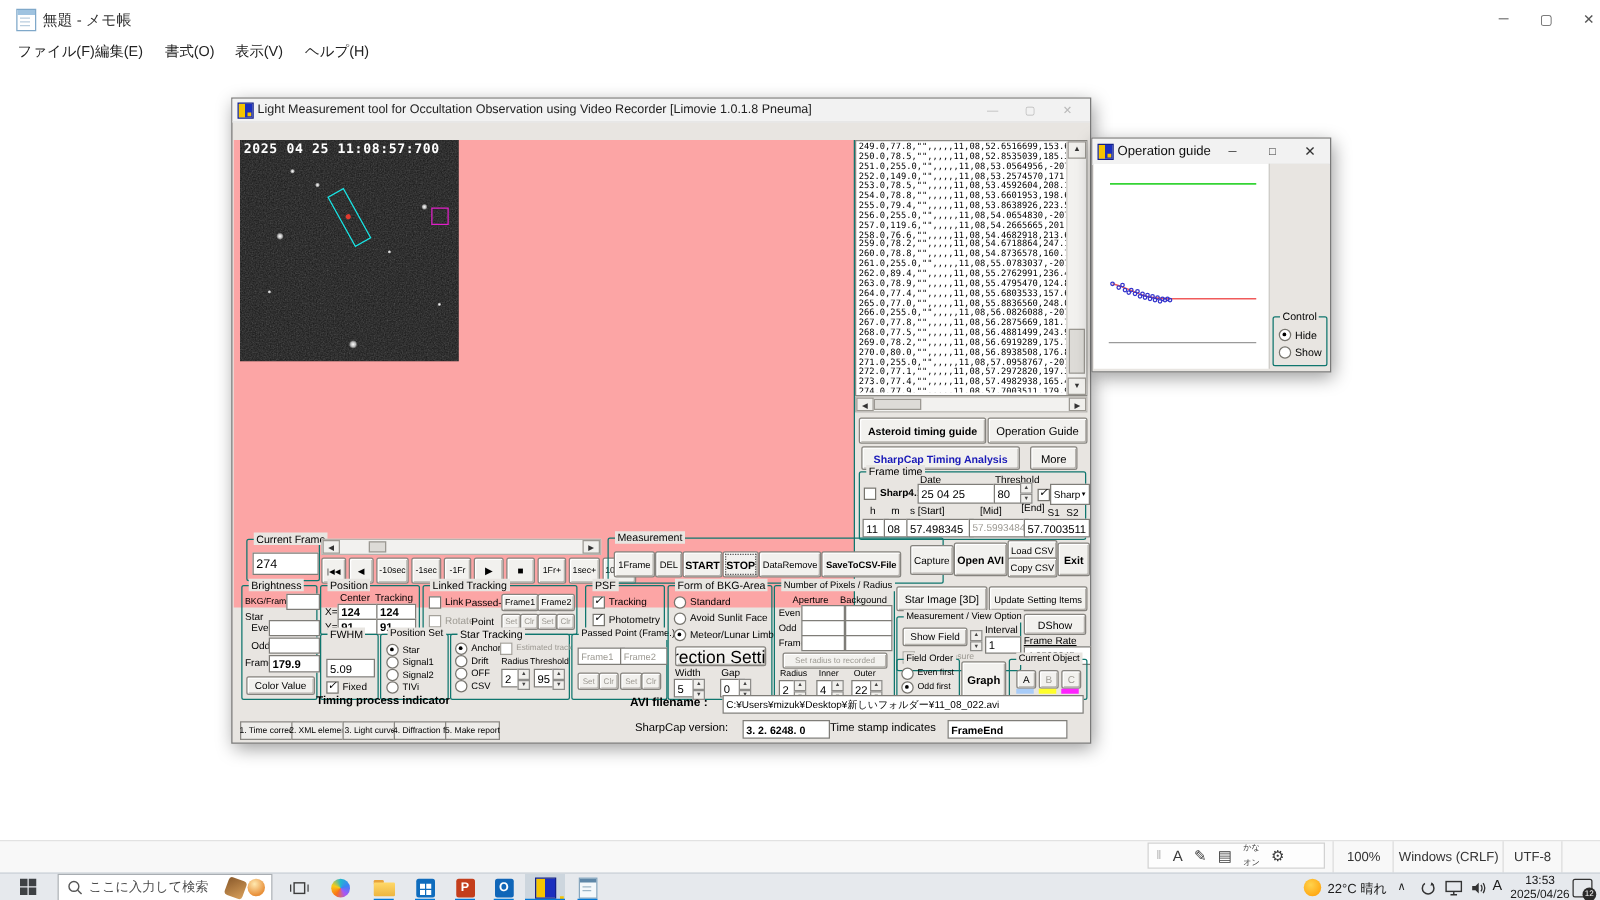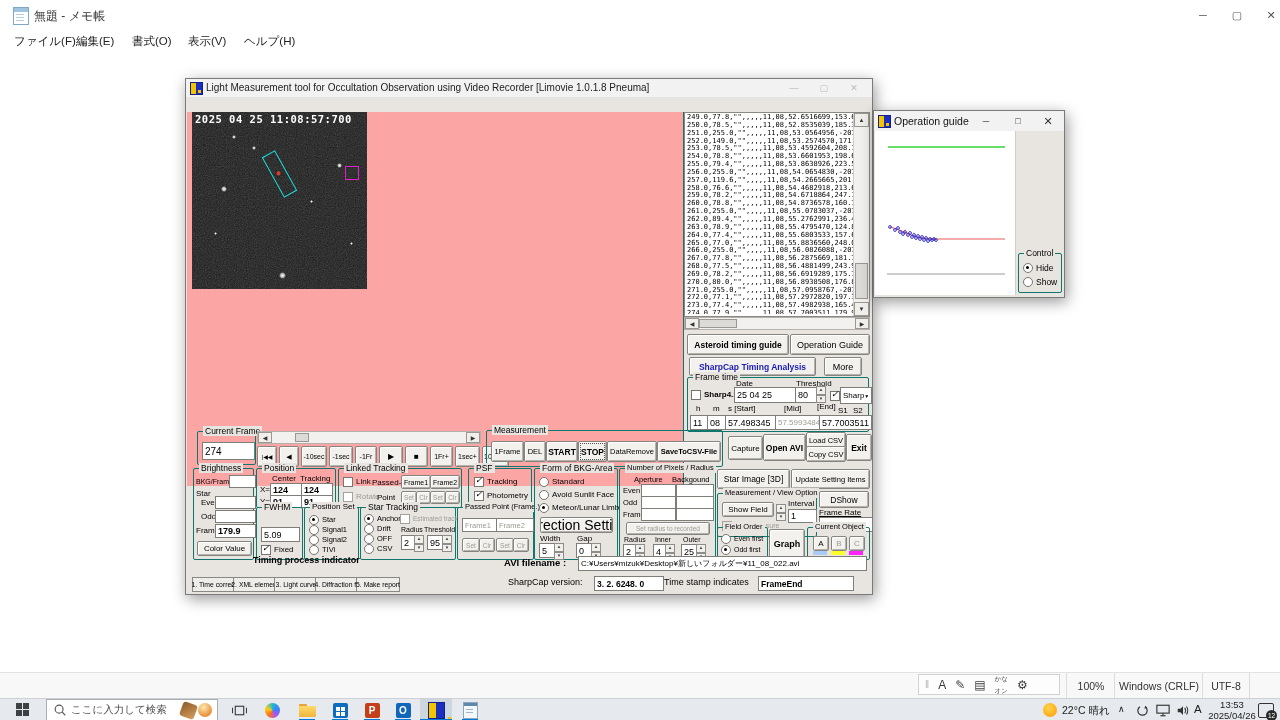--- a/index.html
+++ b/index.html
@@ -260,21 +260,21 @@
       <div class="btn" style="position:static;width:24px;height:19px;font-size:7px;">-10sec</div>
       <div class="btn" style="position:static;width:22px;height:19px;font-size:7px;">-1sec</div>
       <div class="btn" style="position:static;width:20px;height:19px;font-size:7px;">-1Fr</div>
       <div class="btn" style="position:static;width:22px;height:19px;font-size:8px;">▶</div>
       <div class="btn" style="position:static;width:21px;height:19px;font-size:8px;">■</div>
       <div class="btn" style="position:static;width:21px;height:19px;font-size:7px;">1Fr+</div>
       <div class="btn" style="position:static;width:23px;height:19px;font-size:7px;">1sec+</div>
       <div class="btn" style="position:static;width:25px;height:19px;font-size:7px;">10sec+</div>
     </div>
 
-    <div class="gb" style="left:300px;top:351px;width:235px;height:35px;">
+    <div class="gb" style="left:300px;top:351px;width:235px;height:35px;padding-left:32px;">
       <span class="cap">Measurement</span>
       <div class="btn" style="left:4px;top:10px;width:31px;height:19px;font-size:7.5px;">1Frame</div>
       <div class="btn" style="left:37px;top:10px;width:20px;height:19px;font-size:7.5px;">DEL</div>
       <div class="btn" style="left:59px;top:10px;width:30px;height:19px;font-size:8.5px;font-weight:bold;">START</div>
       <div class="btn" style="left:91px;top:10px;width:27px;height:19px;font-size:8.5px;font-weight:bold;outline:1px dotted #555;outline-offset:-3px;">STOP</div>
       <div class="btn" style="left:120px;top:10px;width:48px;height:19px;font-size:7.5px;">DataRemove</div>
       <div class="btn" style="left:170px;top:10px;width:62px;height:19px;font-size:7.5px;font-weight:bold;">SaveToCSV-File</div>
     </div>
     <div class="btn" style="left:542px;top:357px;width:33px;height:22px;font-size:8px;">Capture</div>
     <div class="btn" style="left:577px;top:355px;width:41px;height:25px;font-weight:bold;font-size:8.5px;">Open AVI</div>
@@ -464,21 +464,21 @@
       <div class="fld" style="left:3px;top:75px;width:11px;height:13px;">2</div>
       <span class="spin" style="left:15px;top:75px;">
           <i>▲</i>
           <i>▼</i>
         </span>
       <div class="fld" style="left:33px;top:75px;width:11px;height:13px;">4</div>
       <span class="spin" style="left:45px;top:75px;">
           <i>▲</i>
           <i>▼</i>
         </span>
-      <div class="fld" style="left:61px;top:75px;width:14px;height:13px;">25</div>
+      <div class="fld" style="left:61px;top:75px;width:14px;height:13px;">22</div>
       <span class="spin" style="left:76px;top:75px;">
           <i>▲</i>
           <i>▼</i>
         </span>
     </div>
 
     <div class="btn" style="left:531px;top:390px;width:71px;height:18px;font-size:8.5px;">Star Image [3D]</div>
     <div class="btn" style="left:605px;top:390px;width:77px;height:18px;font-size:7.5px;">Update Setting Items</div>
 
     <div class="gb" style="left:531px;top:414px;width:98px;height:42px;">

